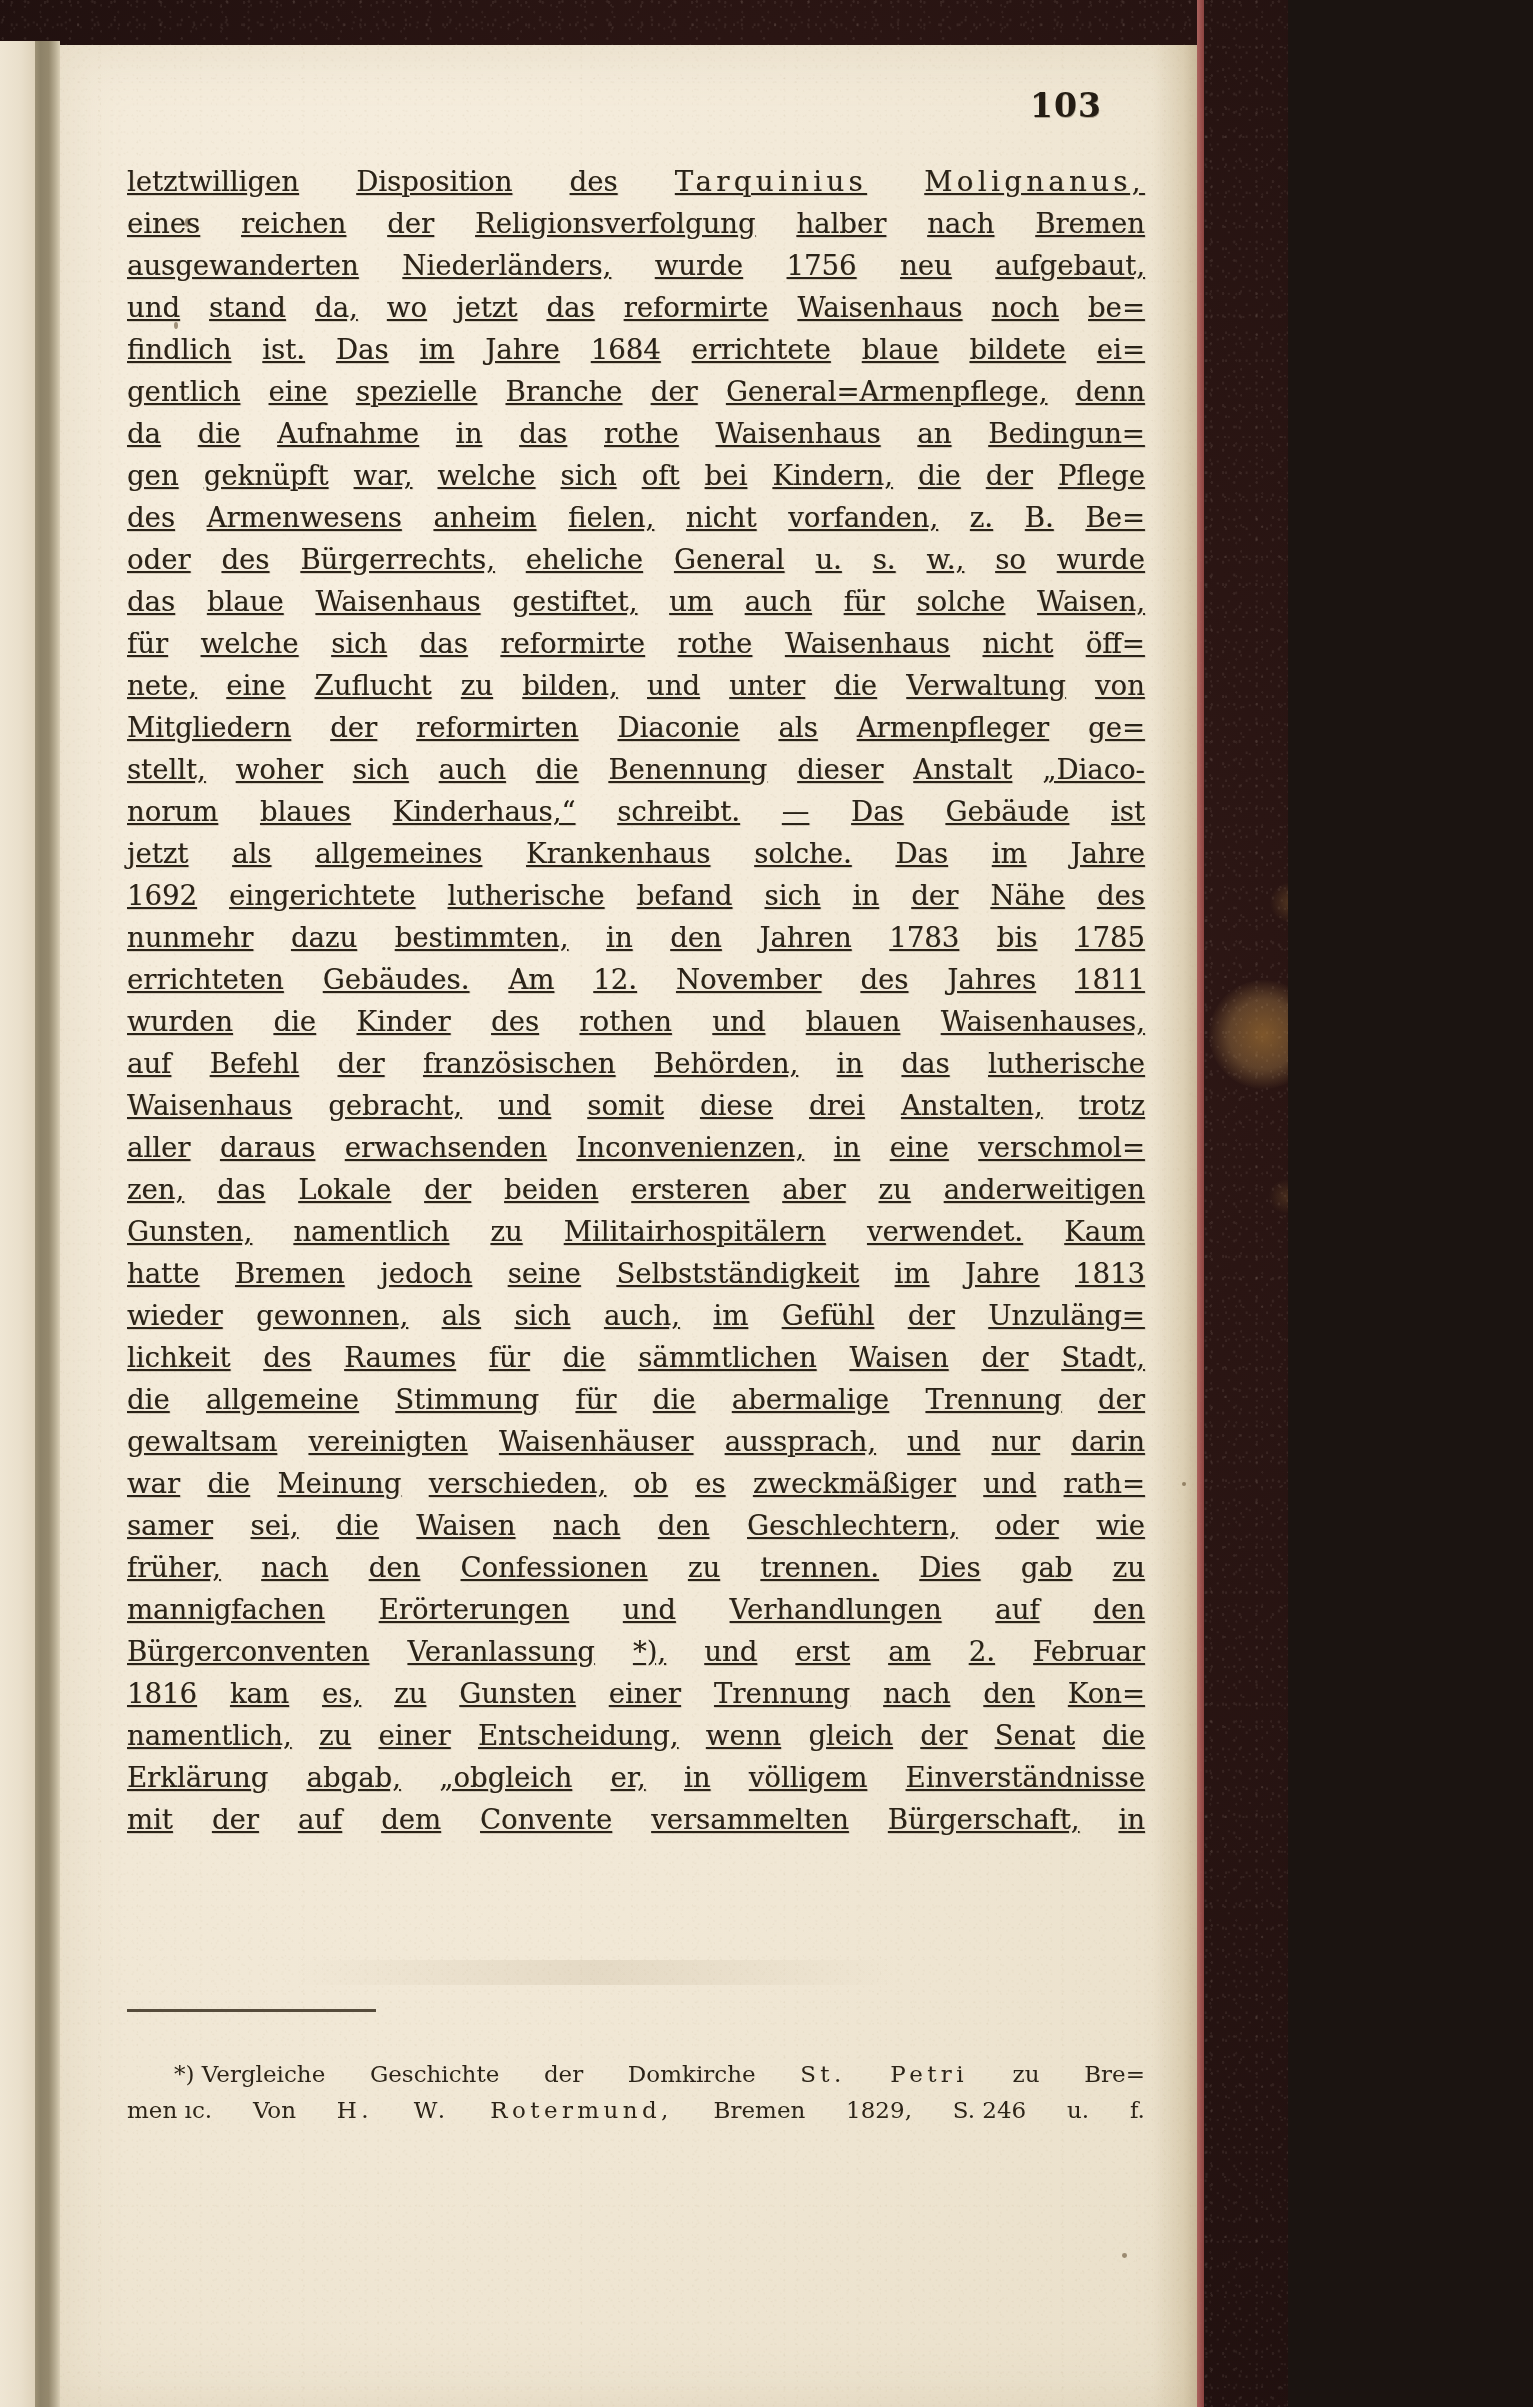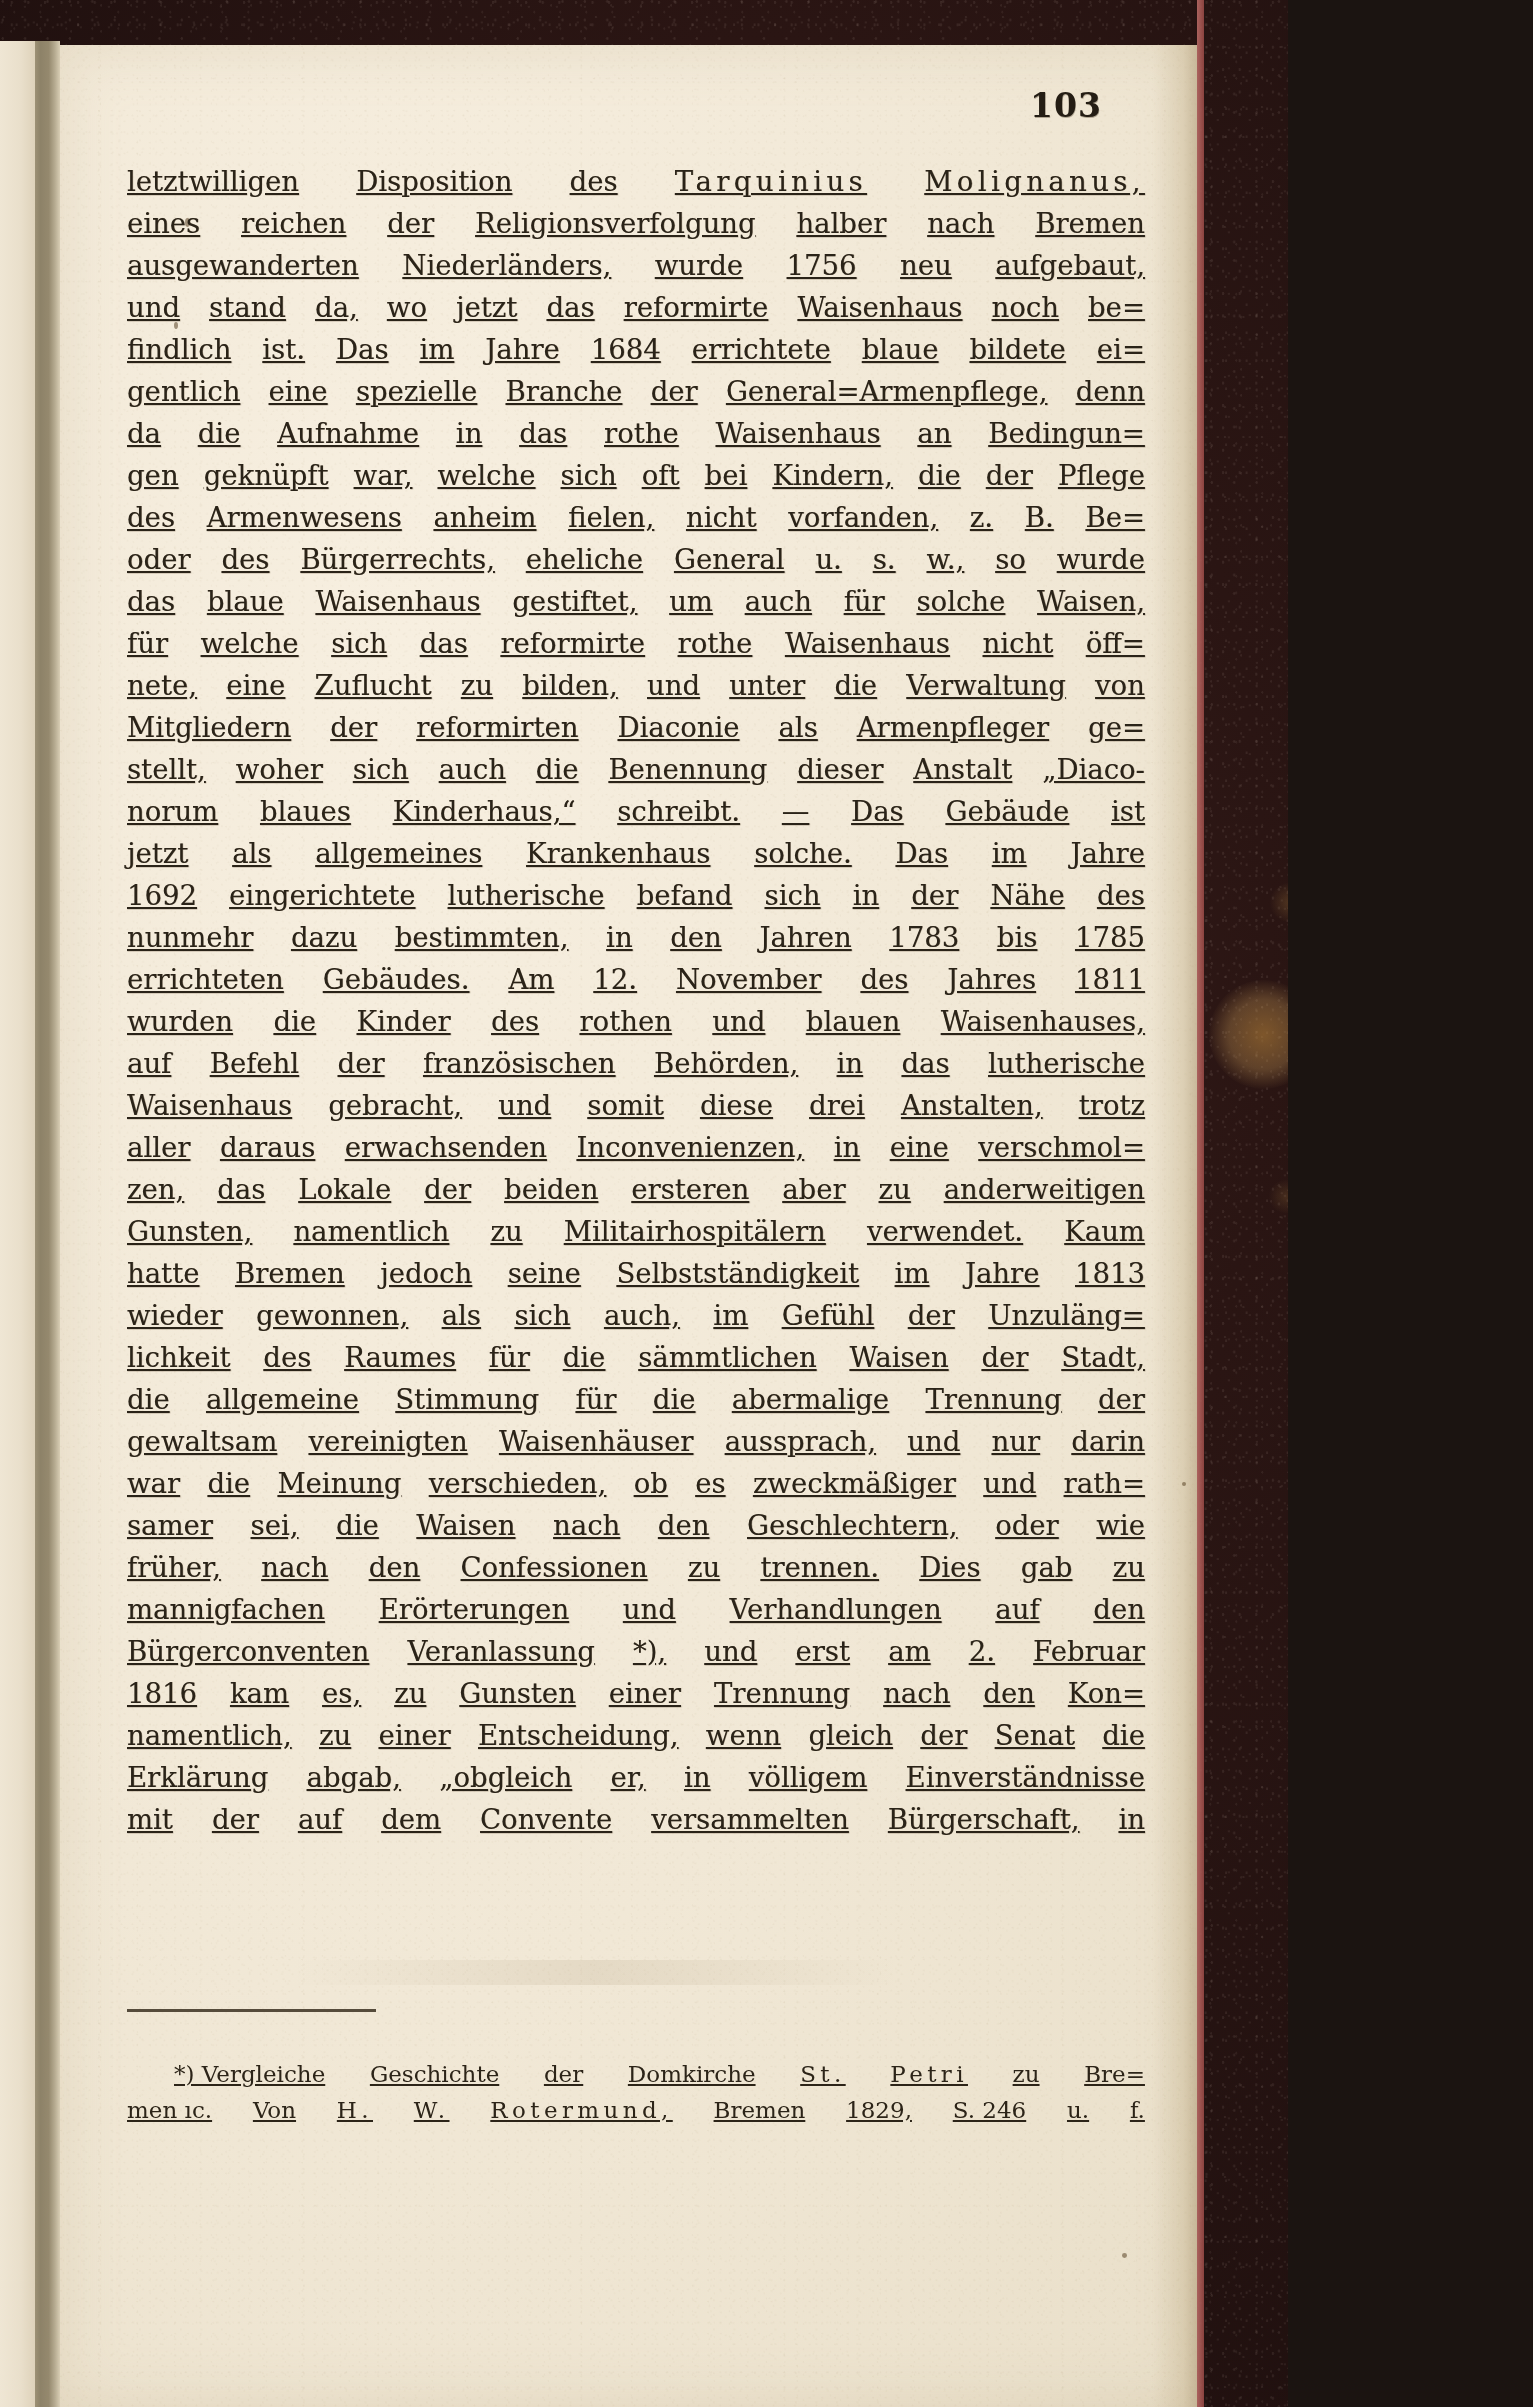--- a/index.html
+++ b/index.html
@@ -201,21 +201,21 @@
     left: 127px;
     top: 2056px;
     width: 1018px;
     font-family: "DejaVu Serif", serif;
     font-size: 23px;
     line-height: 36px;
     color: #2c2418;
     text-align: justify;
     text-align-last: left;
   }
-  .footnote .ln { display: block; white-space: pre; text-decoration: underline; }
+  .footnote .ln { display: block; white-space: pre; }
   .footnote .ln.j { display: flex; justify-content: space-between; white-space: normal; }
   .footnote .ln.j > span { white-space: pre; }
   .footnote .indent { display: inline-block; width: 47px; }
 
   
   .speck {
     position: absolute;
     background: rgba(90,68,38,.55);
     border-radius: 50%;
     pointer-events: none;

